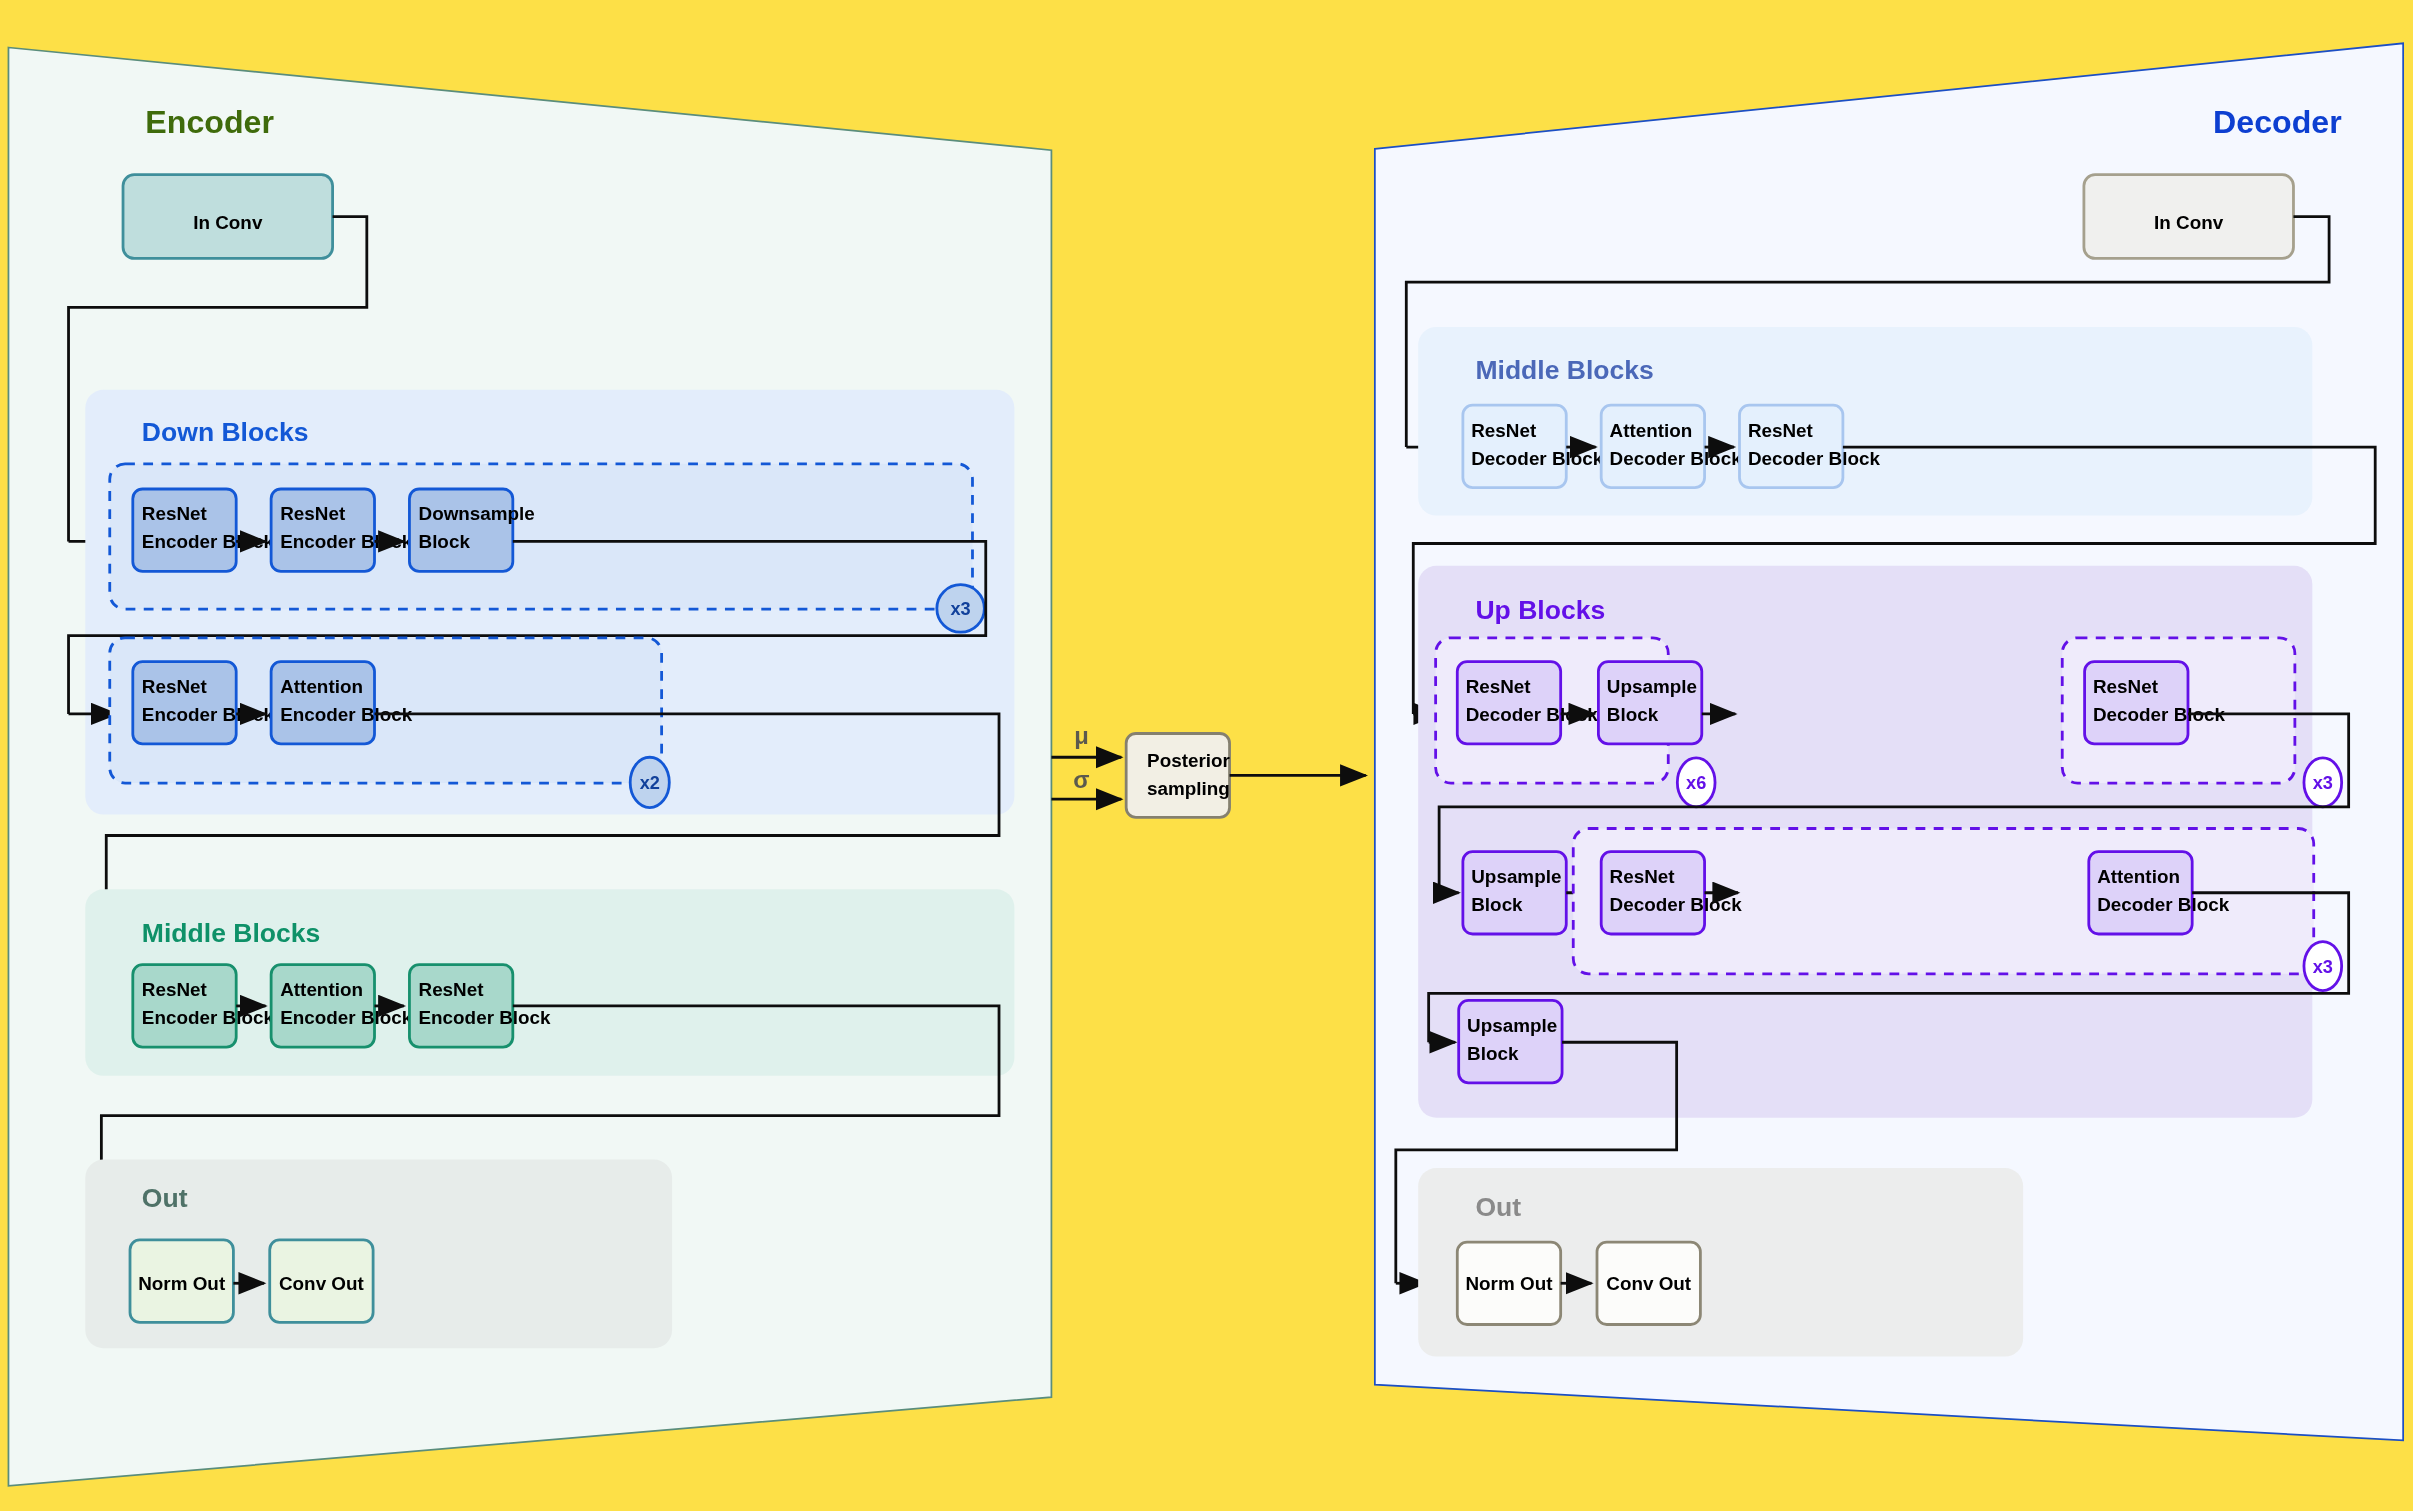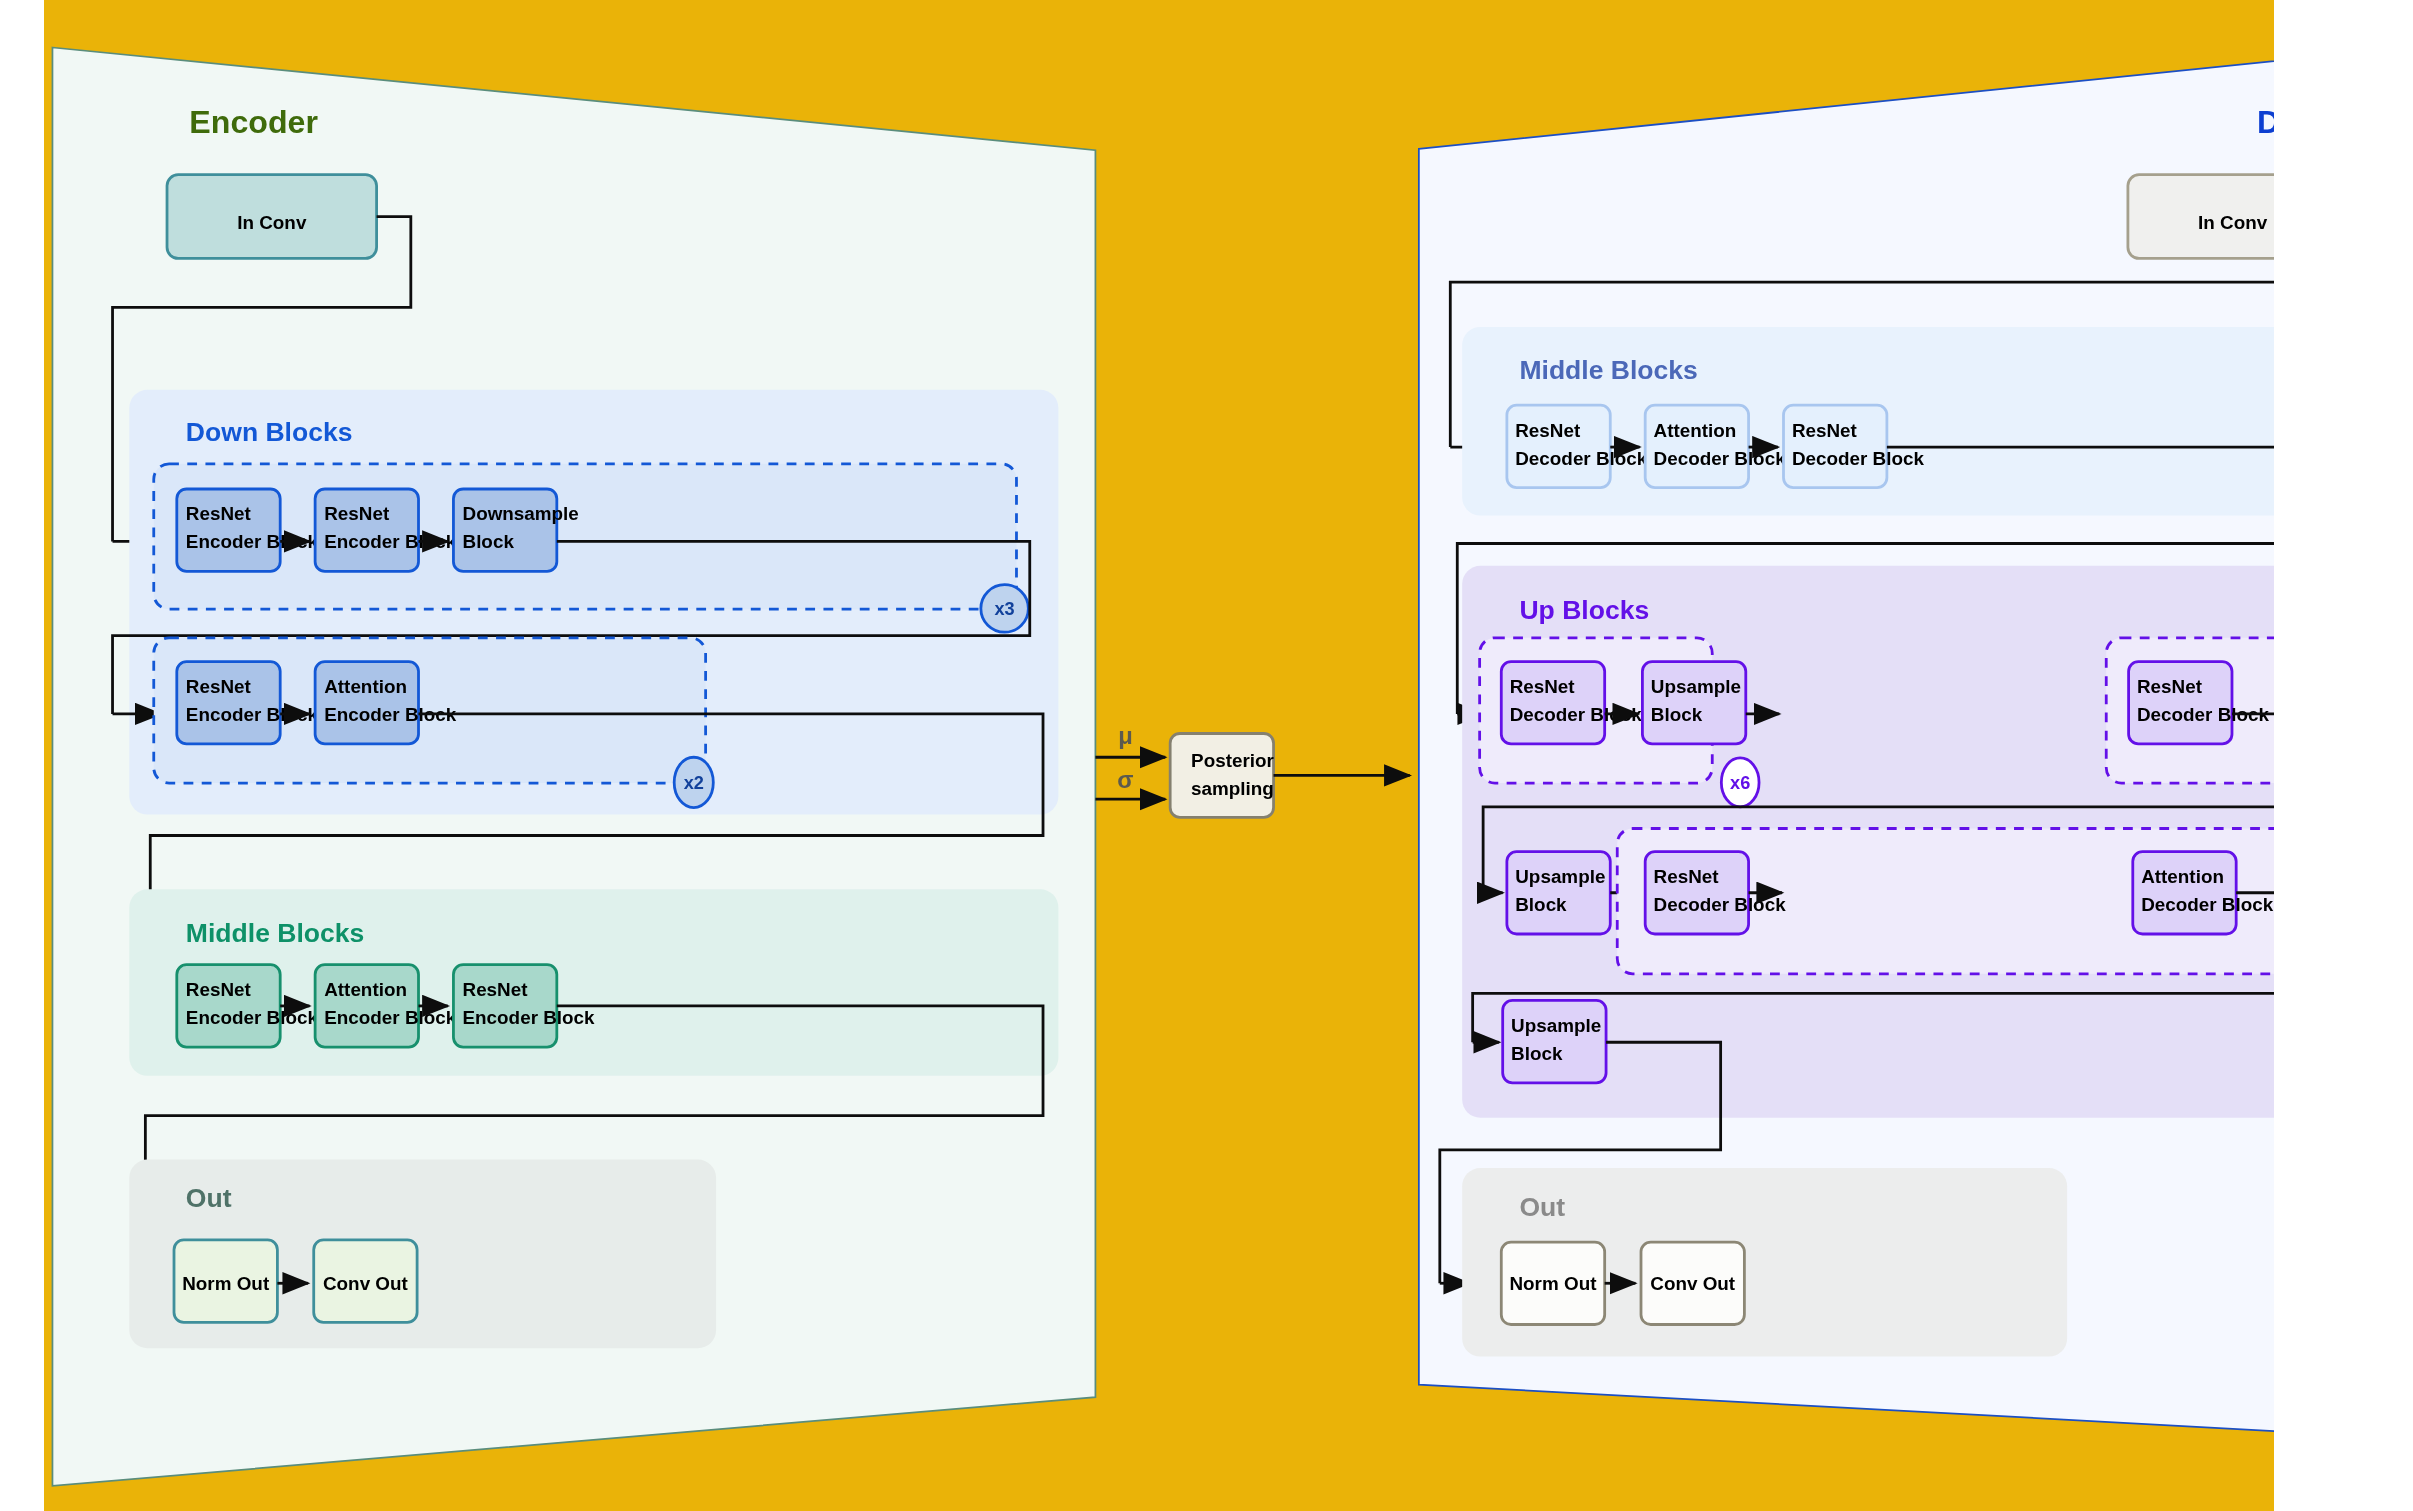--- a/index.html
+++ b/index.html
@@ -1,17 +1,17 @@
 <!DOCTYPE html>
 <html style="font-size:11.2px"><head>
 <meta charset="utf-8">
 <style>
   html,body{margin:0;padding:0;background:#ffffff;}
-  #stage{position:relative;width:2230px;height:1511px;background:#eab308;
-         font-family:"Liberation Sans", sans-serif;overflow:hidden;margin-left:44px;}
+  #stage{position:relative;width:2413px;height:1511px;background:#fde047;
+         font-family:"Liberation Sans", sans-serif;overflow:hidden;}
   svg{position:absolute;left:0;top:0;width:2413px;height:1511px;}
   text{font-family:"Liberation Sans", sans-serif;}
   .blk-label{font-weight:bold;font-size:27px;fill:#000000;}
   .grp-title{font-weight:bold;font-size:38px;}
   .side-title{font-weight:bold;font-size:46px;}
   .badge-txt{font-weight:bold;font-size:26px;}
   .greek{font-weight:bold;font-size:34px;fill:#5c5a4e;}
 </style>
 </head>
 <body>

